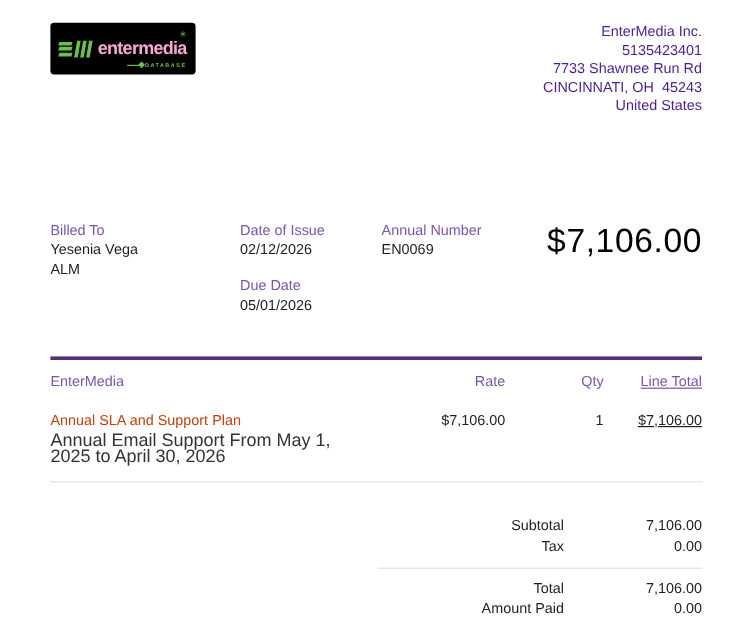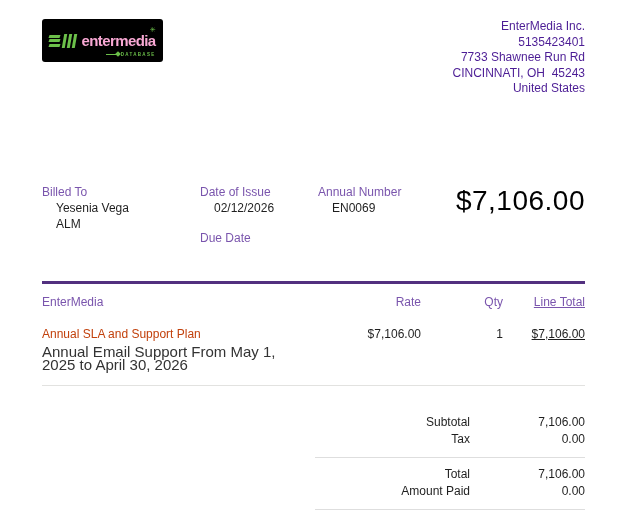--- a/index.html
+++ b/index.html
@@ -45,21 +45,21 @@
   }
   .logo-dash { display: inline-block; width: 13px; height: 1px; background: #6cc04a; margin-right: 2px; position: relative; }
   .logo-dash::after { content: ""; position: absolute; right: -1px; top: -1.5px; width: 4px; height: 4px; background: #6cc04a; transform: rotate(45deg); }
 
   .company { text-align: right; font-size: 12px; line-height: 15.5px; color: #4c1d95; }
   .company div { white-space: pre-wrap; }
 
   
   .info-row { display: flex; margin-top: 87px; }
   .label { color: #7a55ad; font-size: 12px; line-height: 16px; }
-  .val { font-size: 12px; line-height: 16px; color: #1f1f1f; margin-left: 14px; }
+  .val { font-size: 12px; line-height: 16px; color: #1f1f1f; }
   .col-billed { width: 158px; }
   .col-dates { width: 118px; }
   .col-invnum { flex: 1; }
   .col-amount { text-align: right; width: 170px; }
   .due-date-block { margin-top: 14px; }
   .big-amount { font-size: 28px; color: #000; line-height: 30px; margin-top: 2px; letter-spacing: 0.5px; }
 
   
   .items { margin-top: 35px; border-top: 3px solid #52307f; padding-top: 10px; }
   .trow { display: flex; align-items: flex-start; }
@@ -129,20 +129,21 @@
       <div class="val">ALM</div>
     </div>
 
     <div class="col-dates">
       <div>
         <div class="label">Date of Issue</div>
         <div class="val">02/12/2026</div>
       </div>
       <div class="due-date-block">
         <div class="label">Due Date</div>
+        <div class="val">05/01/2026</div>
       </div>
     </div>
 
     <div class="col-invnum">
       <div class="label">Annual Number</div>
       <div class="val">EN0069</div>
     </div>
 
     <div class="col-amount">
       <div class="big-amount">$7,106.00</div>

